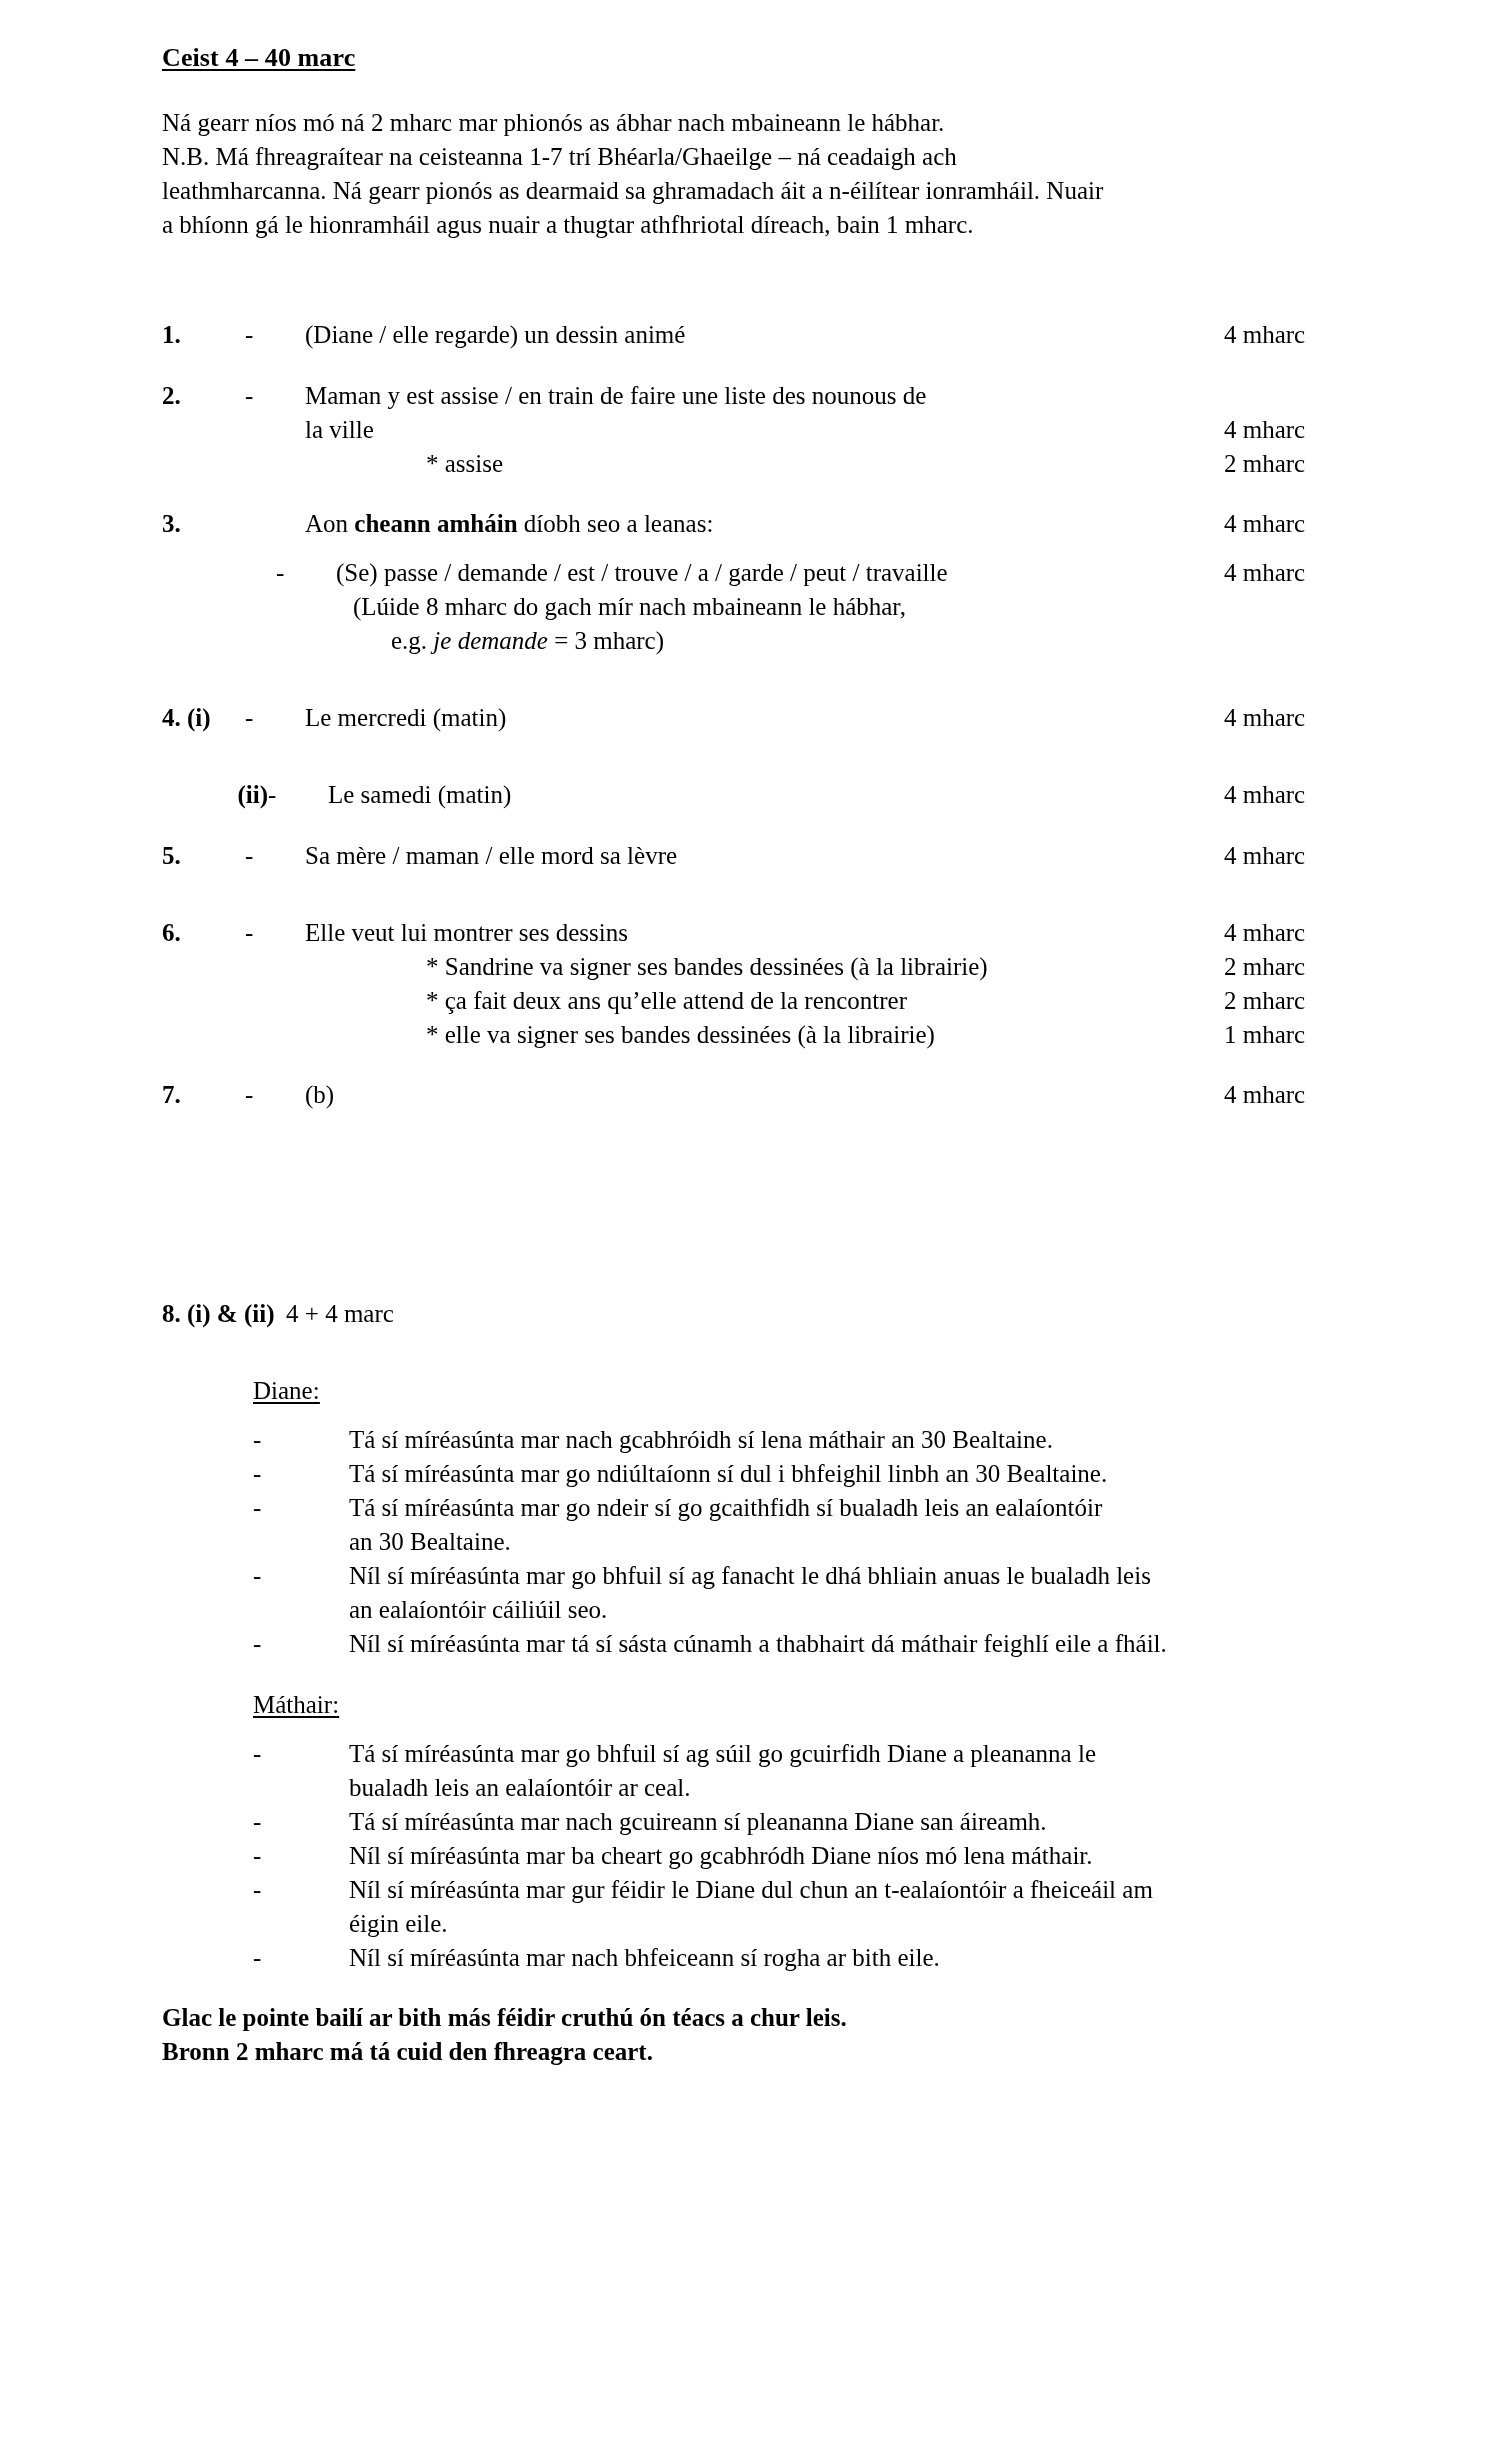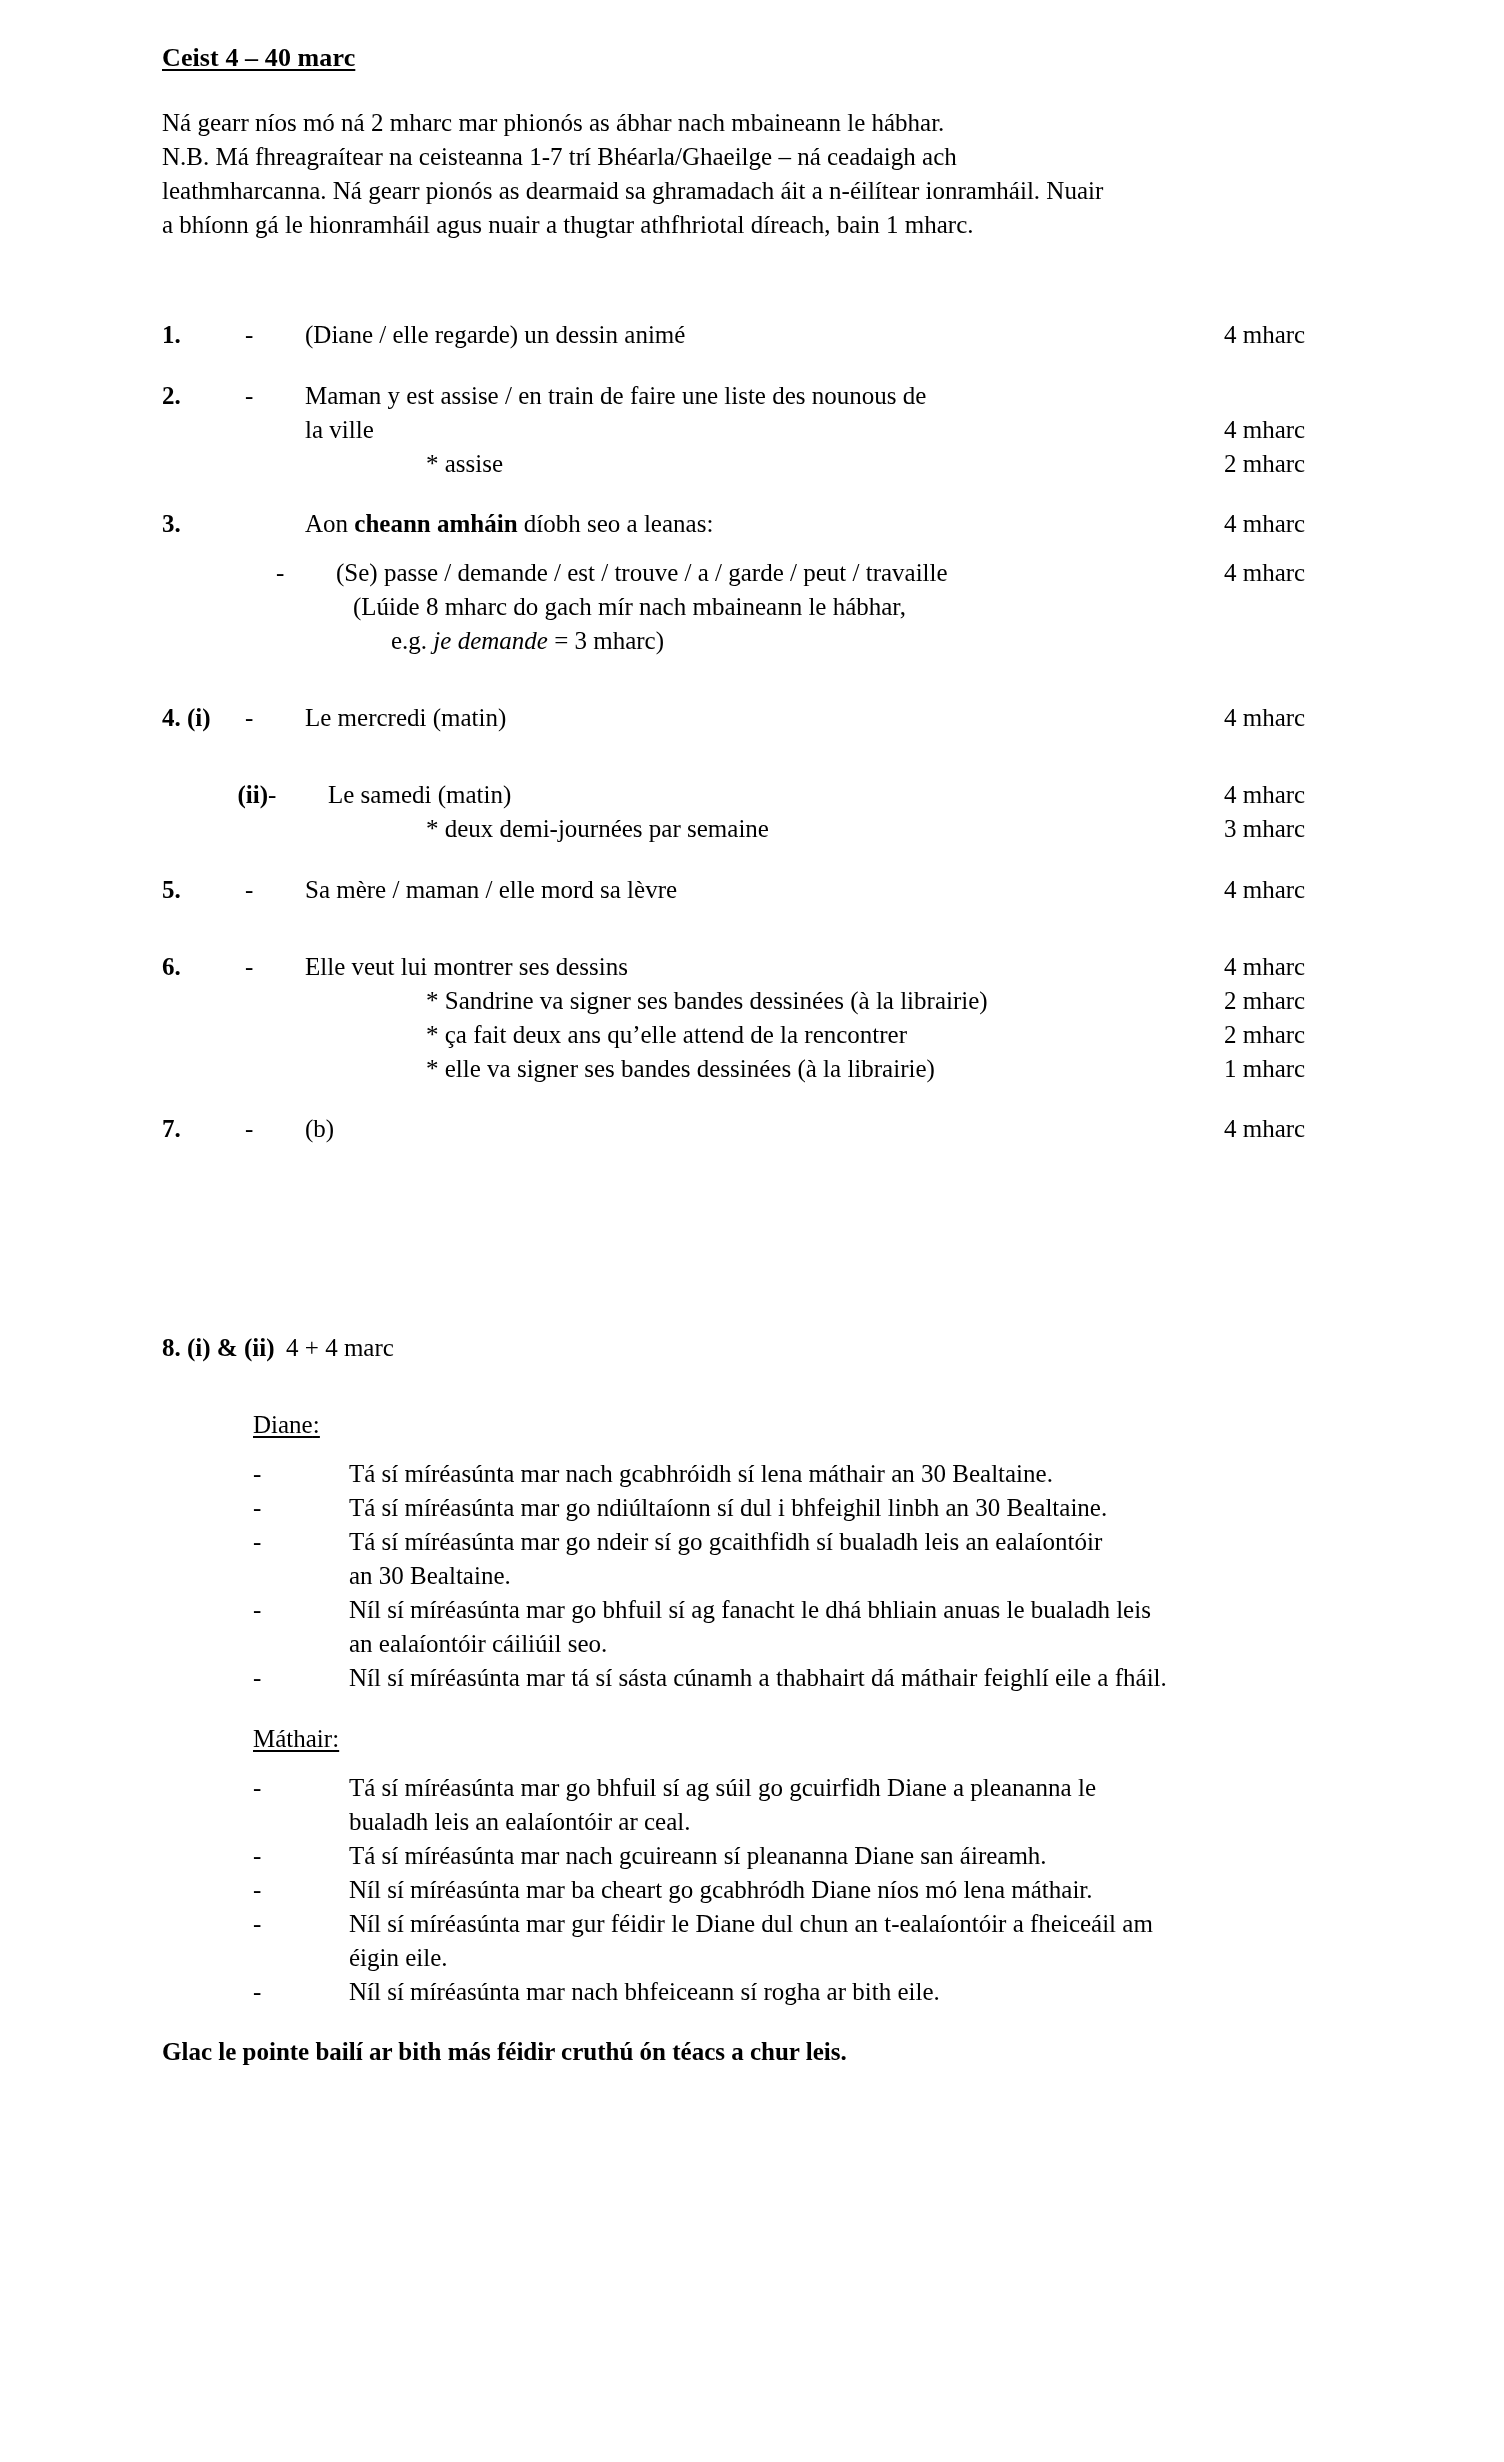--- a/index.html
+++ b/index.html
@@ -217,26 +217,20 @@
   </div>
 
   <div class="gap-lg"></div>
 
   <div class="row">
     <div class="col-num plain" style="padding-left:23px;font-weight:bold;">(ii)</div>
     <div class="col-dash">-</div>
     <div class="col-body">Le samedi (matin)</div>
     <div class="col-mark">4 mharc</div>
   </div>
-  <div class="row">
-    <div class="col-num"></div>
-    <div class="col-dash"></div>
-    <div class="col-body sub-line">* deux demi-journées par semaine</div>
-    <div class="col-mark">3 mharc</div>
-  </div>
 
   <div class="gap-md"></div>
 
   <div class="row">
     <div class="col-num">5.</div>
     <div class="col-dash">-</div>
     <div class="col-body">Sa mère / maman / elle mord sa lèvre</div>
     <div class="col-mark">4 mharc</div>
   </div>
 
@@ -338,15 +332,16 @@
     </div>
     <div class="bullet">
       <div class="dash">-</div>
       <div class="btxt"><span>Níl sí míréasúnta mar nach bhfeiceann sí rogha ar bith eile.</span></div>
     </div>
   </div>
 
   <div class="gap-md"></div>
 
   <div class="footnote">Glac le pointe bailí ar bith más féidir cruthú ón téacs a chur leis.</div>
+  <div class="footnote">Bronn 2 mharc má tá cuid den fhreagra ceart.</div>
 
 </div>
 
 
 </body></html>

